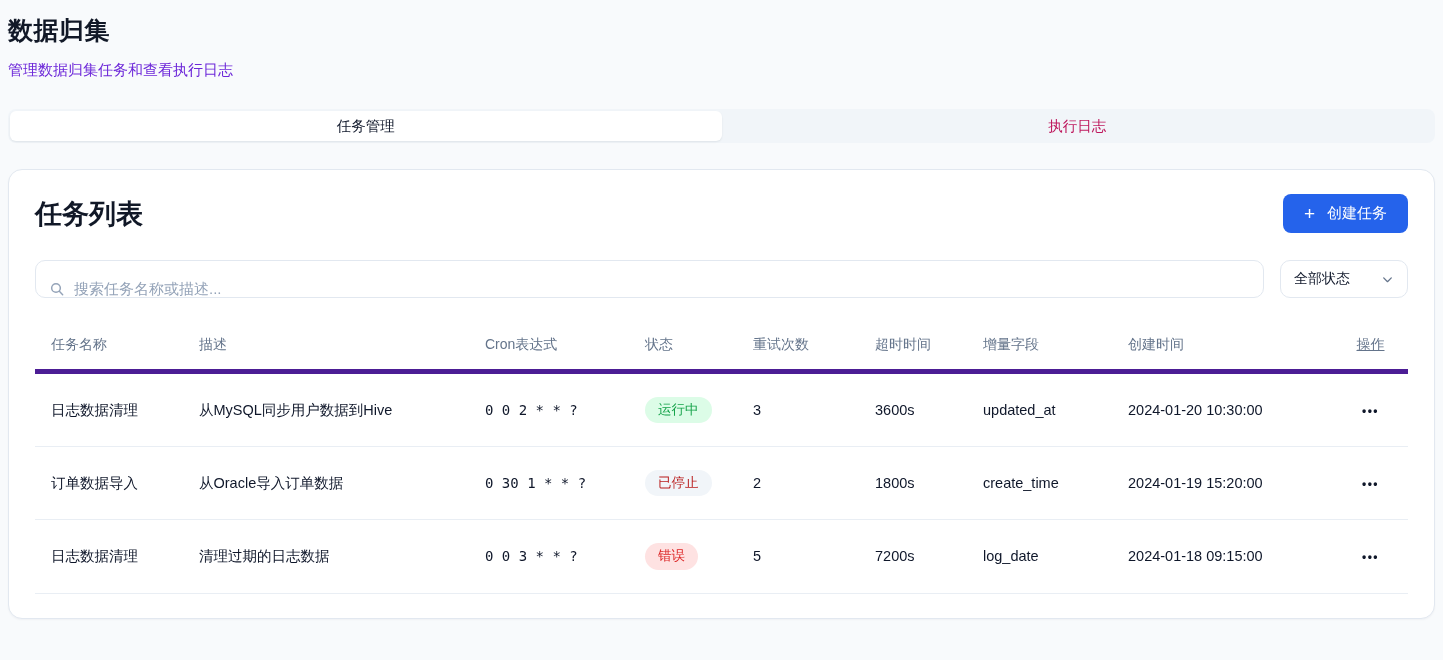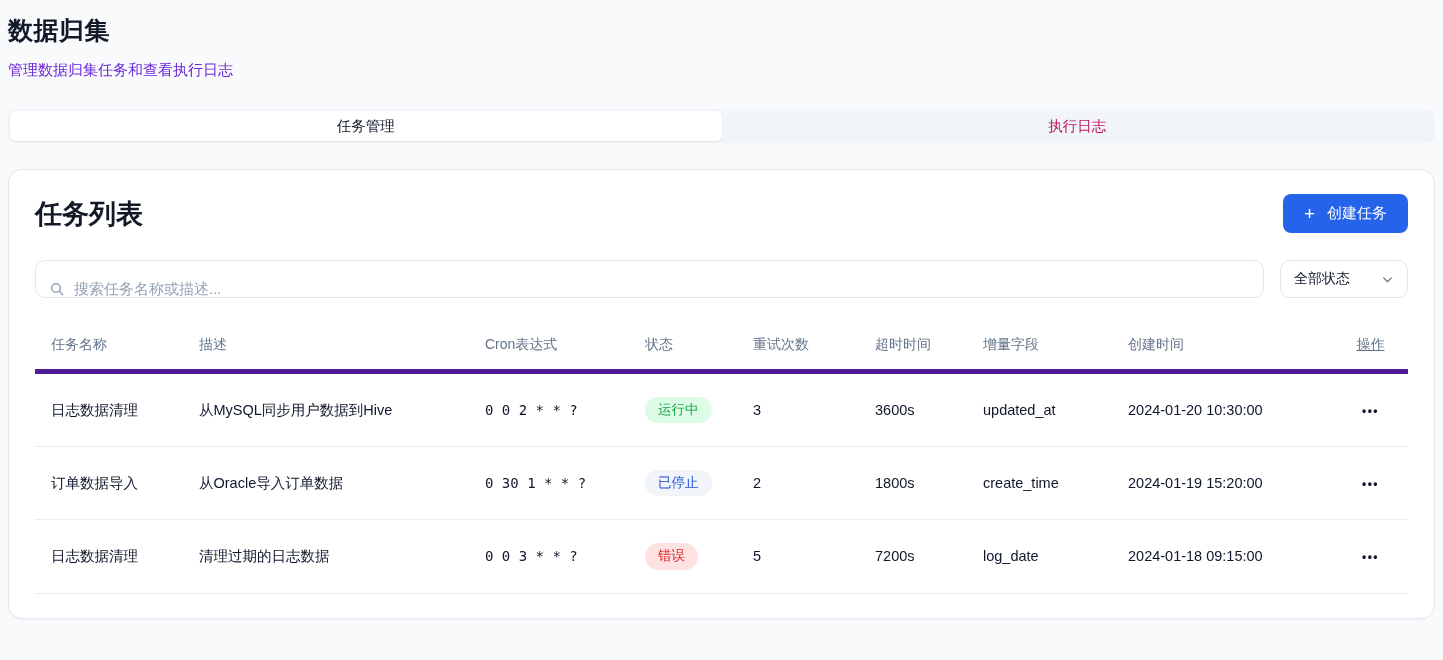--- a/index.html
+++ b/index.html
@@ -107,21 +107,21 @@
   .cron { font-family: "DejaVu Sans Mono", monospace; font-size: 14px; }
 
   .badge {
     display: inline-block;
     padding: 5px 13px;
     border-radius: 9999px;
     font-size: 13.5px;
     line-height: 1.2;
   }
   .badge.running { background: #dcfce7; color: #16a34a; }
-  .badge.stopped { background: #f1f5f9; color: #1d4ed8; }
+  .badge.stopped { background: #f1f5f9; color: #b91c1c; }
   .badge.error   { background: #fee2e2; color: #dc2626; }
 
   .dots-btn {
     border: none; background: transparent; cursor: pointer;
     font-size: 12px; font-weight: 700; letter-spacing: 1.5px;
     color: #0f172a; font-family: inherit;
   }
   .icon-svg { display: block; }
 </style>
 </head>

